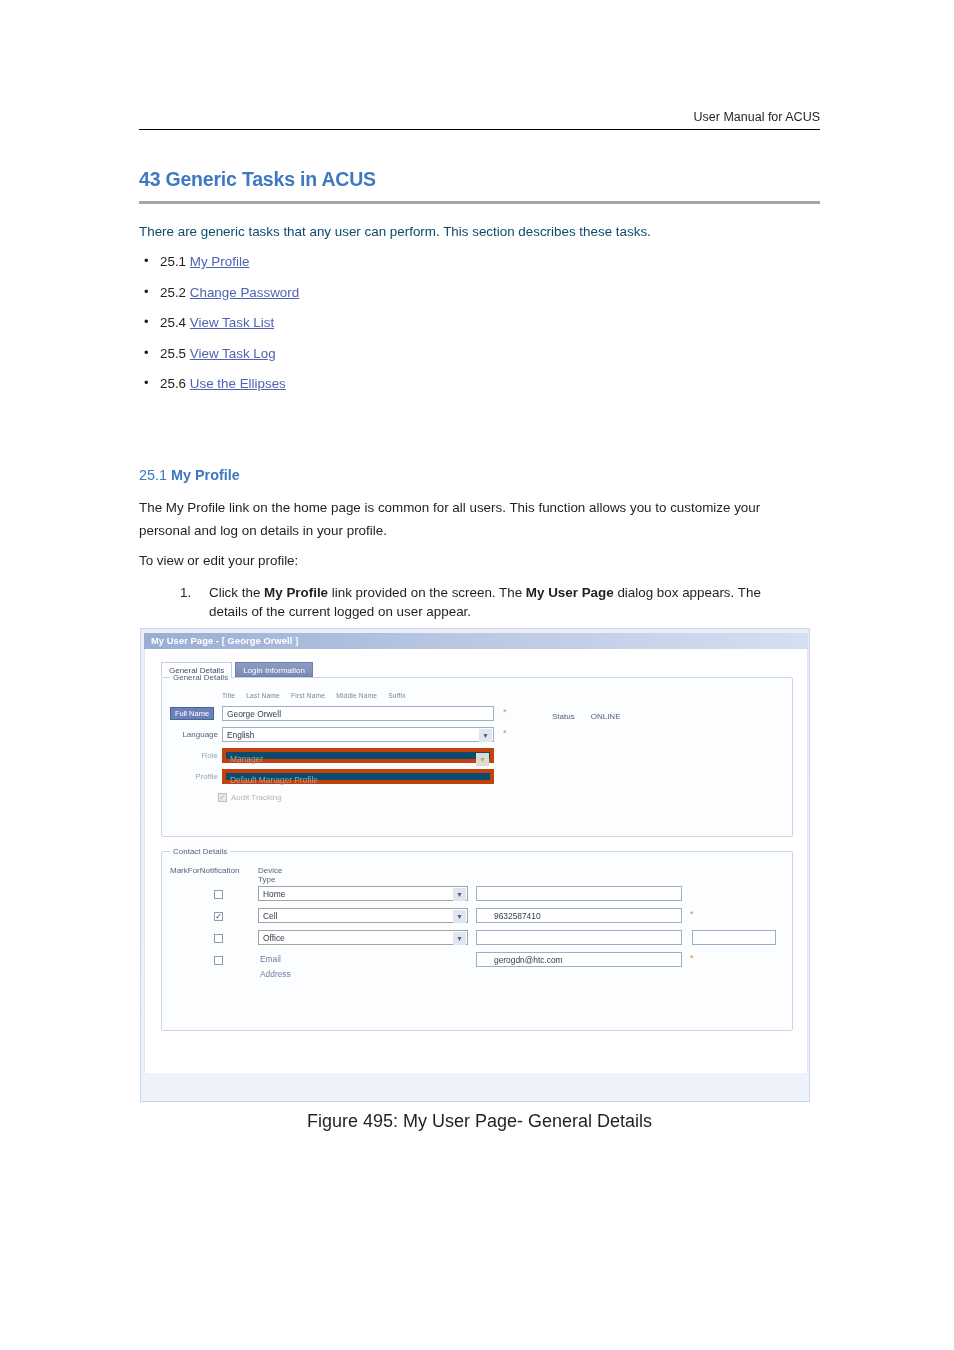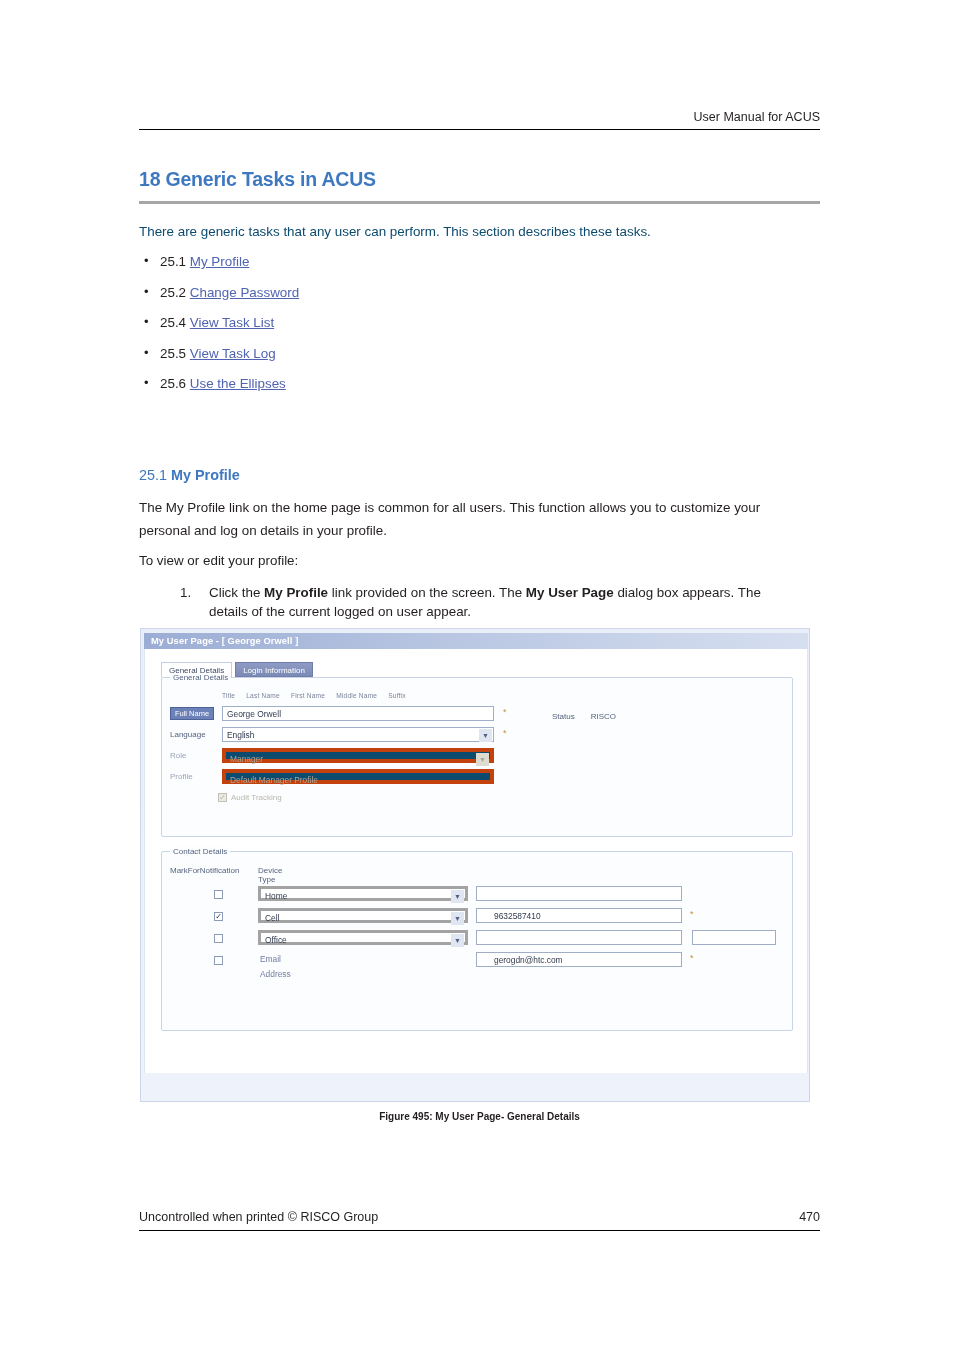--- a/index.html
+++ b/index.html
@@ -241,20 +241,21 @@
   }
 
   .lbl {
     position: absolute;
     left: 0;
     top: 0;
     width: 48px;
     font-size: 8px;
     line-height: 15px;
     color: #55637e;
+    text-align: right;
   }
   .lbl-disabled { color: #9aa3b5; }
   .lbl-highlight {
     background: #6c81b8;
     color: #ffffff;
     border: 1px solid #4e629a;
     text-align: center;
     width: 44px;
     height: 13px;
     line-height: 12px;
@@ -345,21 +346,21 @@
 
   .contact-row { position: absolute; left: 8px; height: 17px; }
   .contact-row .chk { left: 44px; top: 4px; }
   .c-select {
     position: absolute;
     left: 88px;
     top: 0;
     width: 210px;
     height: 15px;
     background: #ffffff;
-    border: 3px solid #a3a3a3;
+    border: 1px solid #a3a3a3;
     font-size: 8.4px;
     line-height: 14px;
     padding-left: 4px;
     color: #303a4d;
   }
   .c-label-plain {
     position: absolute;
     left: 90px;
     top: 0;
     font-size: 8.4px;
@@ -414,22 +415,22 @@
   .btn-save { right: 90px; }
   .btn-cancel { right: 8px; }
 
   
   .fig-caption {
     position: absolute;
     top: 1111px;
     left: 0;
     width: 681px;
     text-align: center;
-    font-size: 10px;
-    font-weight: bold;
+    font-size: 18px;
+    font-weight: normal;
     color: #231f20;
   }
 
   
   .doc-footer {
     position: absolute;
     top: 1210px;
     left: 0;
     width: 681px;
     font-size: 12.5px;
@@ -440,21 +441,21 @@
   .doc-footer .left { float: left; }
   .doc-footer .right { float: right; }
 </style>
 </head>
 <body>
 
 <div class="page">
 
   <div class="doc-header">User Manual for ACUS</div>
 
-  <h1 class="chapter-title">18 Generic Tasks in ACUS</h1>
+  <h1 class="chapter-title">43 Generic Tasks in ACUS</h1>
 
   <p class="intro-para">There are generic tasks that any user can perform. This section describes these tasks.</p>
 
   <ul class="toc-list">
     <li class="toc-item">
       <span>25.1</span>
       <a class="toc-link" href="#">My Profile</a>
     </li>
     <li class="toc-item">
       <span>25.2</span>
@@ -527,21 +528,21 @@
       <div class="form-row" style="top:91px;">
         <span class="lbl lbl-disabled">Profile</span>
         <span class="inp inp-disabled">Default Manager Profile</span>
       </div>
 
       <div class="audit-row">
         <span class="chk chk-disabled">✓</span><span>Audit Tracking</span>
       </div>
 
       <div class="status-block">
-        <span>Status</span><span class="status-val">RISCO</span>
+        <span>Status</span><span class="status-val">ONLINE</span>
       </div>
     </div>
 
     <div class="panel panel-contact">
       <span class="panel-legend">Contact Details</span>
 
       <div class="contact-col-heads">
         <span class="c1">MarkForNotification</span>
         <span class="c2">Device Type</span>
       </div>
@@ -578,18 +579,14 @@
         <span class="c-value">gerogdn@htc.com</span>
         <span class="req-star" style="left:520px;top:1px;">*</span>
       </div>
     </div>
 
   </div>
 
   <div class="fig-caption">Figure 495: My User Page- General Details</div>
 
 
-  <div class="doc-footer">
-    <span class="left">Uncontrolled when printed © RISCO Group</span>
-    <span class="right">470</span>
-  </div>
 
 </div>
 
 </body></html>

